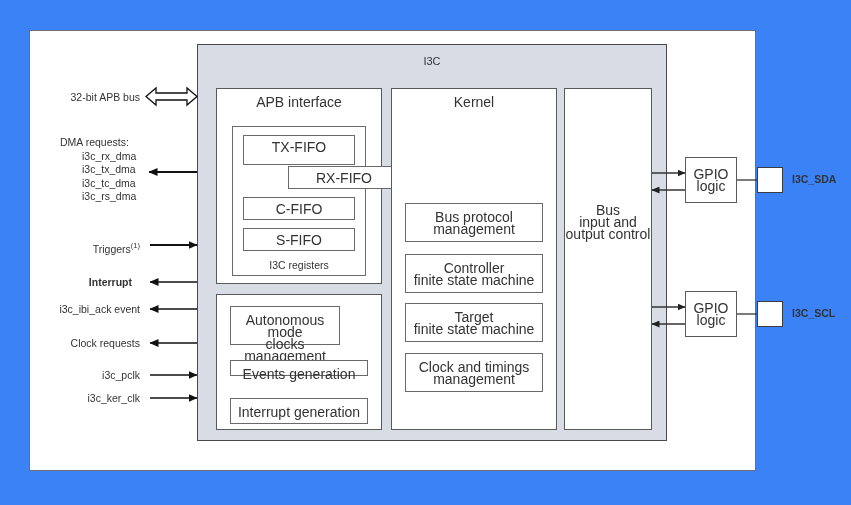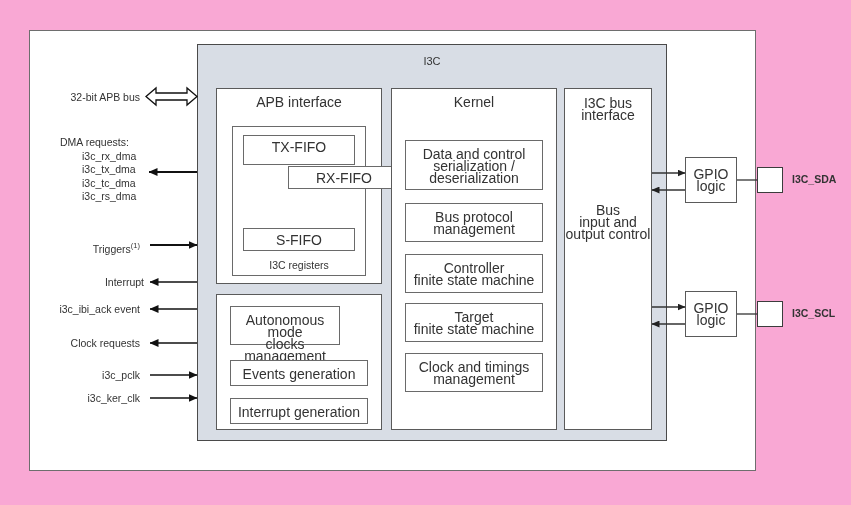--- a/index.html
+++ b/index.html
@@ -1,17 +1,17 @@
 <!DOCTYPE html>
 <html><head>
 <meta charset="utf-8">
 <style>
   html,body{margin:0;padding:0;background:#ffffff;}
   body{font-family:"Liberation Sans",sans-serif;color:#1a1a1a;}
-  #canvas{position:relative;width:851px;height:505px;background:#f9a8d4;overflow:hidden;}
+  #canvas{position:relative;width:851px;height:505px;background:#3b82f6;overflow:hidden;}
 
   .abs{position:absolute;box-sizing:border-box;}
 
   
   #outer-frame{left:29px;top:30px;width:727px;height:441px;border:1.5px solid #6e6e6e;background:#fff;}
 
   
   #i3c-panel{left:197px;top:44px;width:470px;height:397px;background:#d8dde5;border:1.3px solid #4a4a4a;}
   #i3c-title{left:197px;top:55px;width:470px;text-align:center;font-size:11px;color:#333;}
 
@@ -55,58 +55,57 @@
 
   <div class="abs inner-block" style="left:232px;top:126px;width:134px;height:150px;"></div>
   <div class="abs lbl" style="left:232px;top:259px;width:134px;">I3C registers</div>
 
   <div class="abs inner-block" style="left:243px;top:135px;width:112px;height:30px;">
     <div class="col-title" style="top:5px;">TX-FIFO</div>
   </div>
   <div class="abs inner-block" style="left:243px;top:166px;width:112px;height:23px;margin-left:45px;">
     <div class="col-title" style="top:5px;">RX-FIFO</div>
   </div>
+  <div class="abs inner-block" style="left:243px;top:197px;width:112px;height:23px;">
+    <div class="col-title" style="top:5px;">C-FIFO</div>
+  </div>
   <div class="abs inner-block" style="left:243px;top:228px;width:112px;height:23px;">
     <div class="col-title" style="top:5px;">S-FIFO</div>
   </div>
 
   <div class="abs block" style="left:216px;top:294px;width:166px;height:136px;"></div>
 
   <div class="abs inner-block" style="left:230px;top:306px;width:110px;height:39px;">
     <div class="col-title multiline" style="top:7px;">Autonomous mode<br>clocks management</div>
   </div>
-  <div class="abs inner-block" style="left:230px;top:360px;width:138px;height:26px;">
+  <div class="abs inner-block" style="left:230px;top:360px;width:138px;height:16px;">
     <div class="col-title" style="top:7px;">Events generation</div>
   </div>
   <div class="abs inner-block" style="left:230px;top:398px;width:138px;height:26px;">
     <div class="col-title" style="top:7px;">Interrupt generation</div>
   </div>
 
   <div class="abs block" style="left:391px;top:88px;width:166px;height:342px;">
     <div class="col-title" style="top:7px;">Kernel</div>
   </div>
 
-  <div class="abs inner-block" style="left:405px;top:140px;width:138px;height:50px;">
-    <div class="col-title multiline" style="top:7px;">Data and control<br>serialization /<br>deserialization</div>
-  </div>
   <div class="abs inner-block" style="left:405px;top:203px;width:138px;height:39px;">
     <div class="col-title multiline" style="top:7px;">Bus protocol<br>management</div>
   </div>
   <div class="abs inner-block" style="left:405px;top:254px;width:138px;height:39px;">
     <div class="col-title multiline" style="top:7px;">Controller<br>finite state machine</div>
   </div>
   <div class="abs inner-block" style="left:405px;top:303px;width:138px;height:39px;">
     <div class="col-title multiline" style="top:7px;">Target<br>finite state machine</div>
   </div>
   <div class="abs inner-block" style="left:405px;top:353px;width:138px;height:39px;">
     <div class="col-title multiline" style="top:7px;">Clock and timings<br>management</div>
   </div>
 
   <div class="abs block" style="left:564px;top:88px;width:88px;height:342px;">
-    <div class="col-title multiline" style="top:8px;">I3C bus<br>interface</div>
     <div class="col-title multiline" style="top:115px;">Bus<br>input and<br>output control</div>
   </div>
 
   <div class="abs block" style="left:685px;top:157px;width:52px;height:46px;">
     <div class="col-title multiline" style="top:10px;">GPIO<br>logic</div>
   </div>
   <div class="abs block" style="left:685px;top:291px;width:52px;height:46px;">
     <div class="col-title multiline" style="top:10px;">GPIO<br>logic</div>
   </div>
 
@@ -121,21 +120,21 @@
   <div class="abs sig-group" style="left:60px;top:136px;">
     <div class="hdr">DMA requests:</div>
     <div class="itm">i3c_rx_dma</div>
     <div class="itm">i3c_tx_dma</div>
     <div class="itm">i3c_tc_dma</div>
     <div class="itm">i3c_rs_dma</div>
   </div>
 
   <div class="abs sig" style="left:30px;top:239px;width:110px;"><span>Triggers</span><span class="sup">(1)</span></div>
 
-  <div class="abs sig" style="left:34px;top:276px;width:110px;">Interrupt</div>
+  <div class="abs sig" style="left:22px;top:276px;width:110px;font-weight:bold;">Interrupt</div>
   <div class="abs sig" style="left:10px;top:303px;width:130px;">i3c_ibi_ack event</div>
   <div class="abs sig" style="left:20px;top:337px;width:120px;">Clock requests</div>
   <div class="abs sig" style="left:30px;top:369px;width:110px;">i3c_pclk</div>
   <div class="abs sig" style="left:20px;top:392px;width:120px;">i3c_ker_clk</div>
 
   <svg class="arrowlayer">
     <defs>
       <marker id="solid-arrow-r" markerWidth="9" markerHeight="8" refX="8.5" refY="4" orient="auto" markerUnits="userSpaceOnUse">
         <path d="M0,0 L9,4 L0,8 z" fill="#111"></path>
       </marker>

